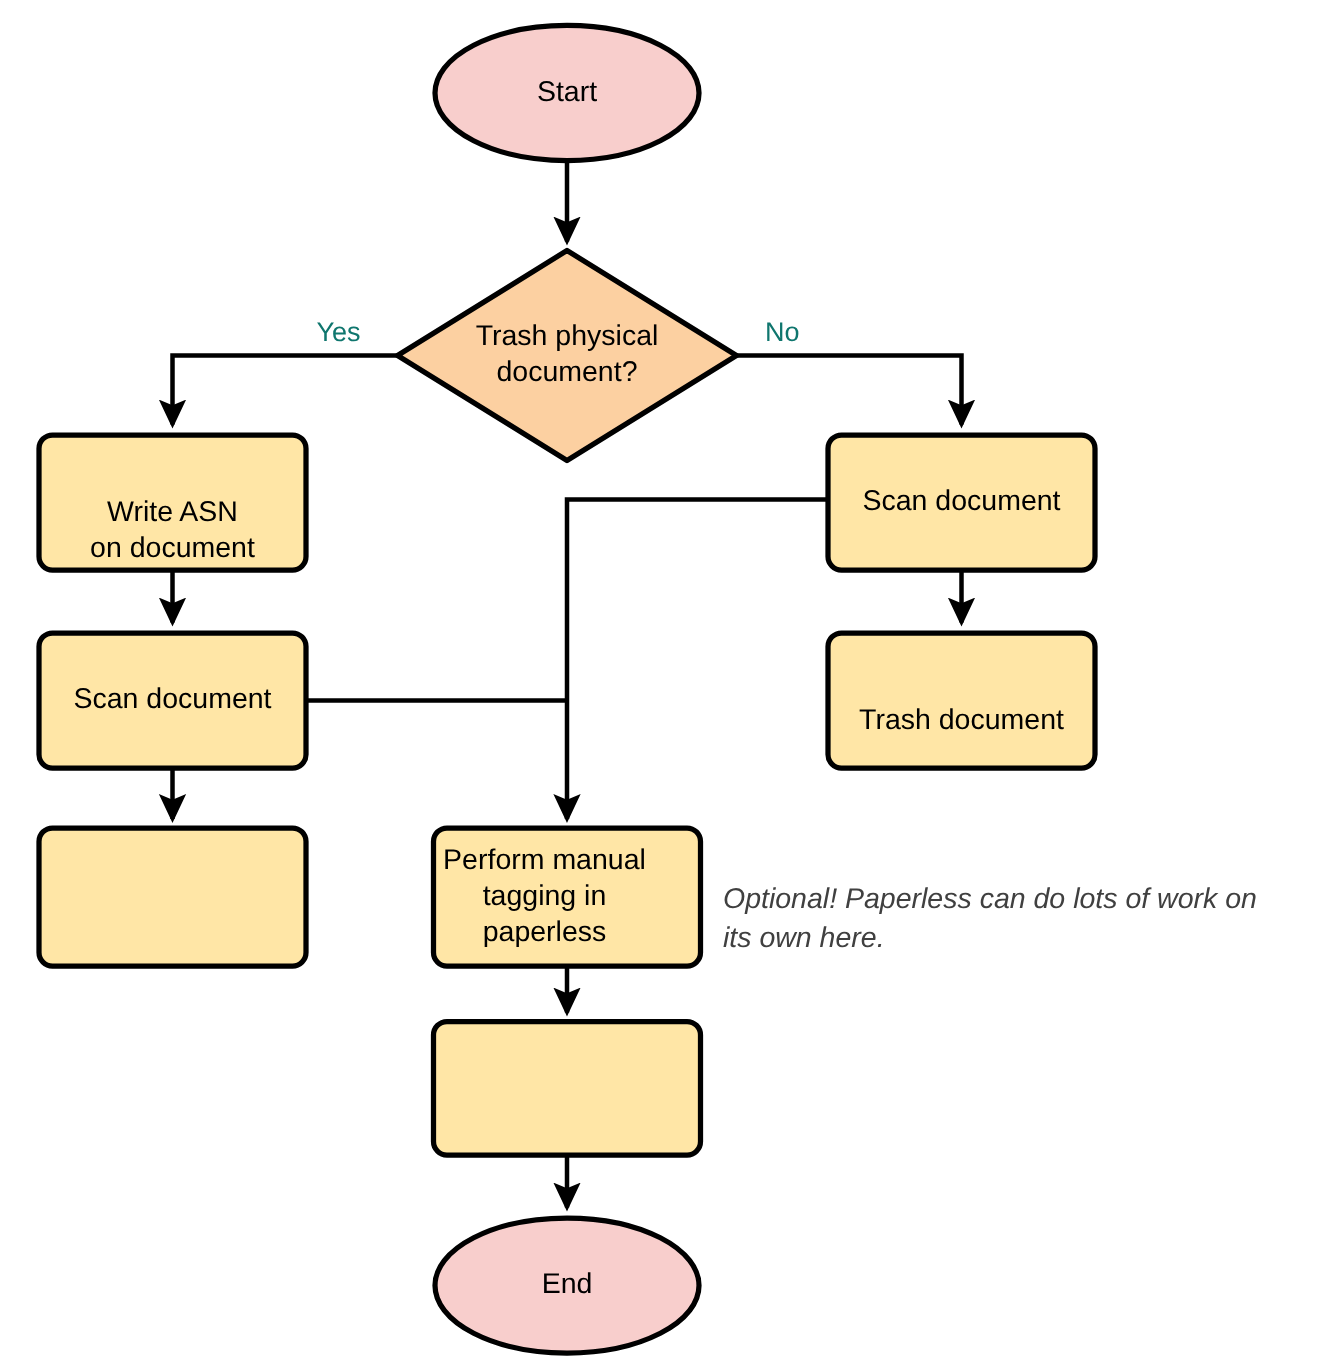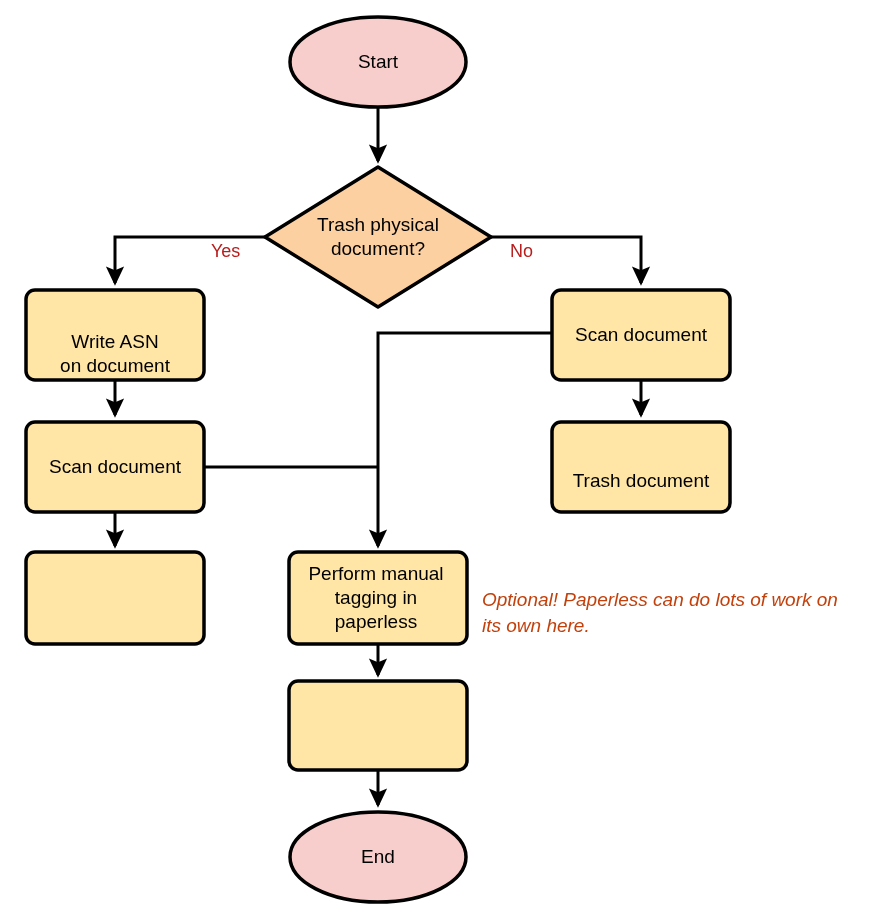--- a/index.html
+++ b/index.html
@@ -35,30 +35,29 @@
     text-align: center;
     color: #000000;
     font-family: "Liberation Sans", sans-serif;
     font-size: 19px;
     line-height: 24px;
     white-space: pre-line;
     pointer-events: none;
   }
   .edge-label {
     position: absolute;
-    color: #b91c1c;
+    color: #0f766e;
     font-family: "Liberation Sans", sans-serif;
     font-size: 18px;
     line-height: 20px;
     white-space: nowrap;
-    margin-top: 30px;
   }
   .note-text {
     position: absolute;
-    color: #c2410c;
+    color: #404040;
     font-family: "Liberation Sans", sans-serif;
     font-style: italic;
     font-size: 19px;
     line-height: 26px;
     white-space: pre-line;
   }
   .hit {
     position: absolute;
   }
 </style>
@@ -122,21 +121,21 @@
   <div class="node-label" style="left:26px; top:290px; width:178px; height:90px;margin-top:19px;">Write ASN
 on document</div>
 
   <div class="node-label" style="left:26px; top:422px; width:178px; height:90px;">Scan document</div>
 
 
   <div class="node-label" style="left:552px; top:290px; width:178px; height:90px;">Scan document</div>
 
   <div class="node-label" style="left:552px; top:436px; width:178px; height:90px;">Trash document</div>
 
-  <div class="node-label" style="left:287px; top:552px; width:178px; height:92px;">Perform manual
+  <div class="node-label" style="left:274px; top:552px; width:178px; height:92px;">Perform manual
 tagging in
 paperless</div>
 
 
   <div class="node-label" style="left:290px; top:812px; width:176px; height:90px;">End</div>
 
   <div class="edge-label" style="left:211px; top:211px;">Yes</div>
 
   <div class="edge-label" style="left:510px; top:211px;">No</div>
 

